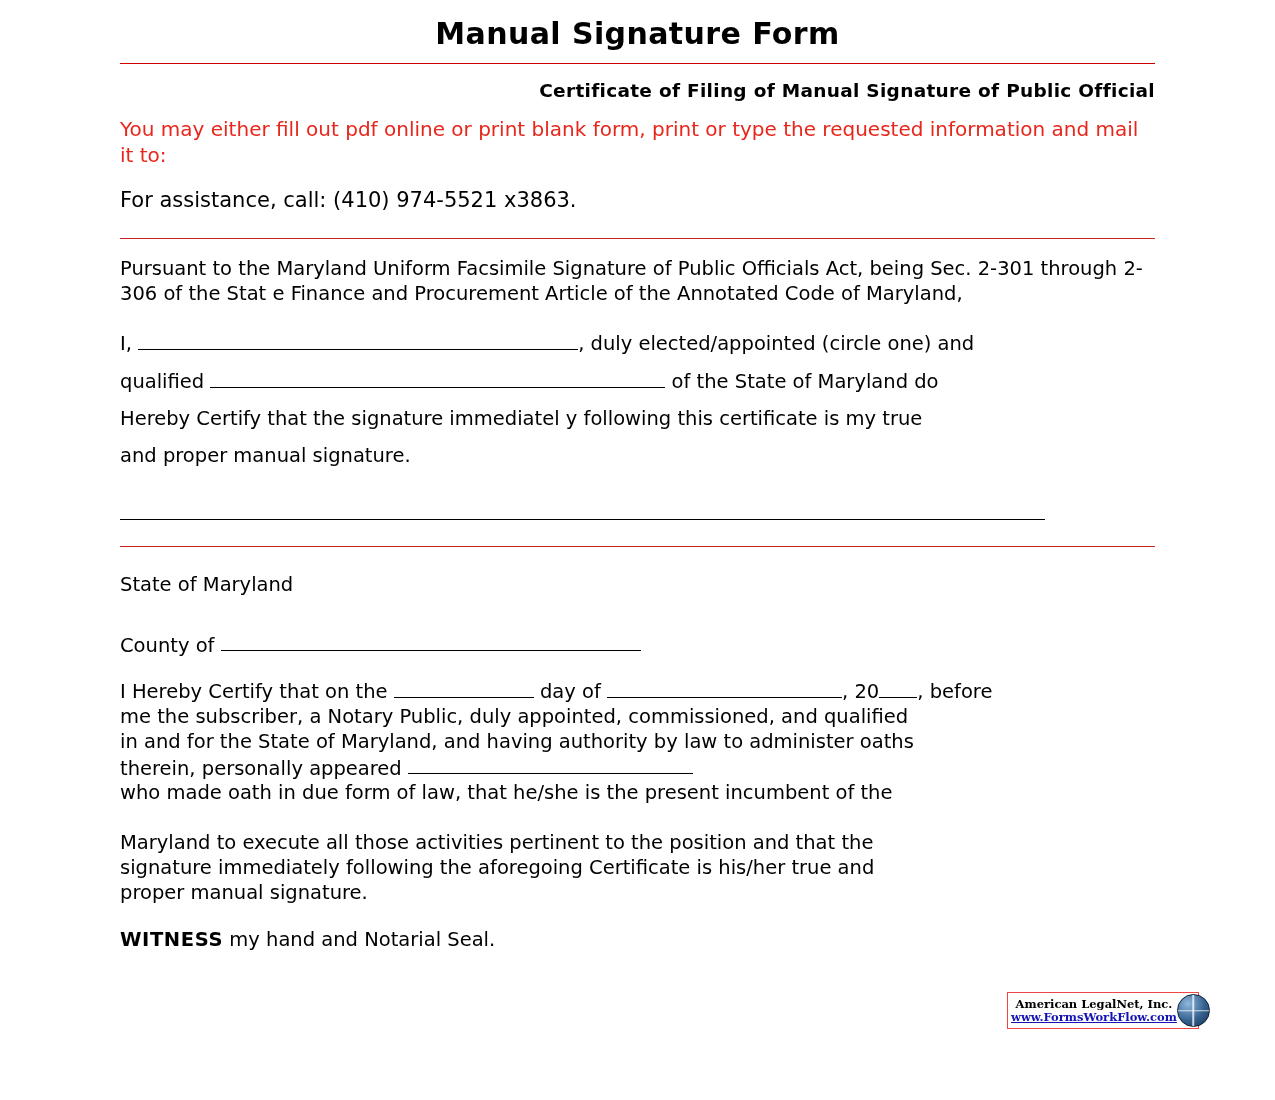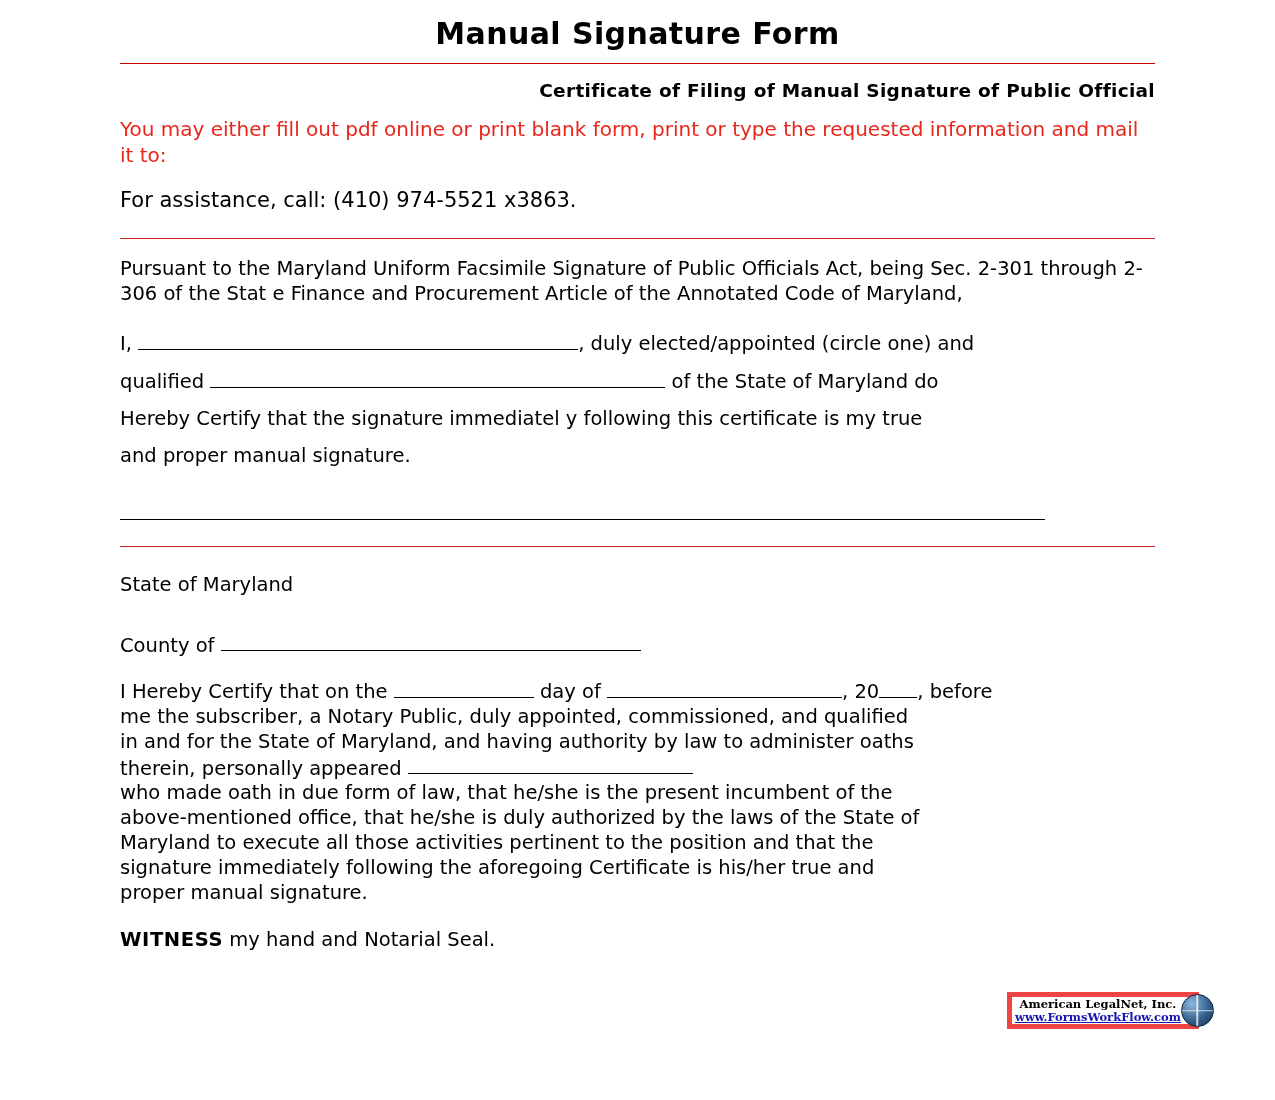--- a/index.html
+++ b/index.html
@@ -137,21 +137,21 @@
     font-weight: bold;
     letter-spacing: 0.6px;
   }
 
   .badge {
     position: absolute;
     left: 1007px;
     top: 992px;
     width: 192px;
     height: 37px;
-    border: 5px solid #ef4444;
+    border: 1px solid #ef4444;
     background: #ffffff;
     box-sizing: border-box;
     display: flex;
     align-items: center;
     padding: 0 3px;
   }
   .badge-text {
     flex: 1;
     text-align: center;
     line-height: 1.05;
@@ -251,21 +251,21 @@
     <div class="notary-para">
       <span>I Hereby Certify that on the</span>
       <span class="fill fill-d"></span>
       <span>day of</span>
       <span class="fill fill-e"></span><span>, 20</span><span class="fill fill-f"></span><span>, before</span><br>
       <span>me the subscriber, a Notary Public, duly appointed, commissioned, and qualified</span><br>
       <span>in and for the State of Maryland, and having authority by law to administer oaths</span><br>
       <span>therein, personally appeared</span>
       <span class="fill fill-c"></span><br>
       <span>who made oath in due form of law, that he/she is the present incumbent of the</span><br>
-      <span>above-mentioned office, that he/she is duly authorized by the laws of the State of</span><br>
+      <br>
       <span>Maryland to execute all those activities pertinent to the position and that the</span><br>
       <span>signature immediately following the aforegoing Certificate is his/her true and</span><br>
       <span>proper manual signature.</span>
     </div>
 
     <div class="witness">
       <b>WITNESS</b><span> my hand and Notarial Seal.</span>
     </div>
 
   </div>

